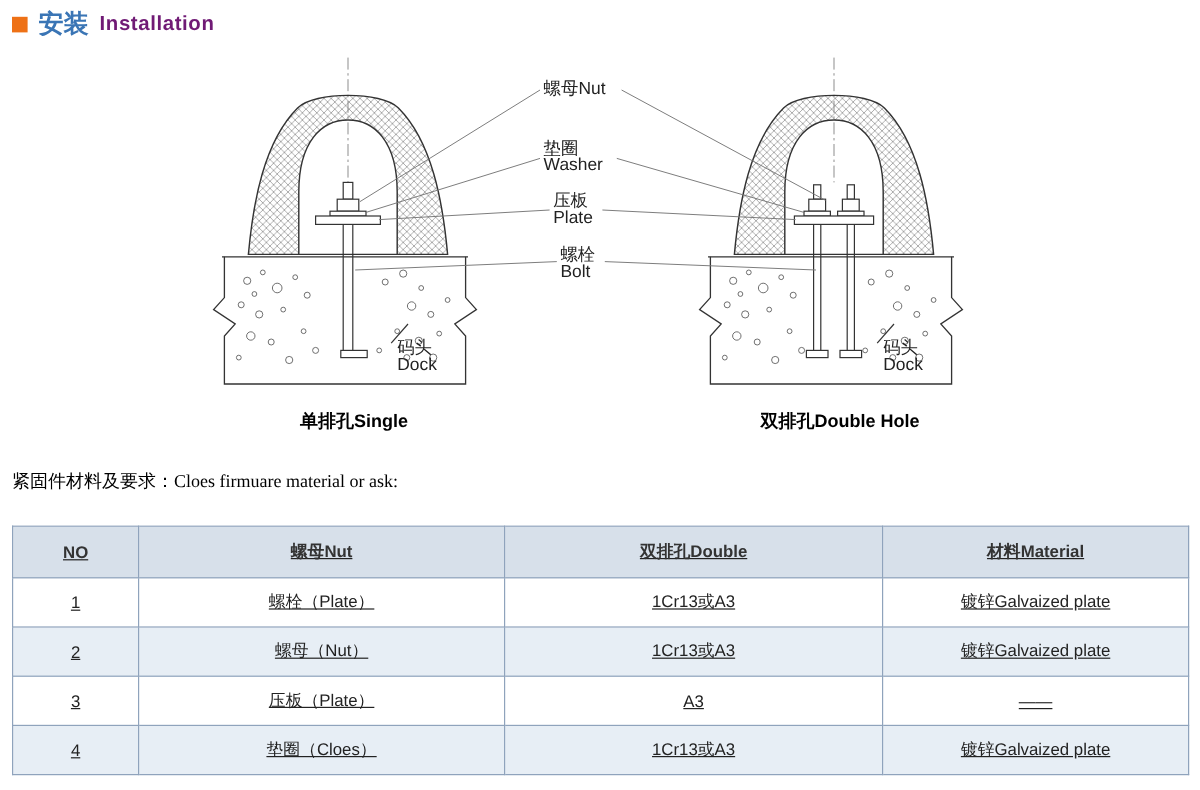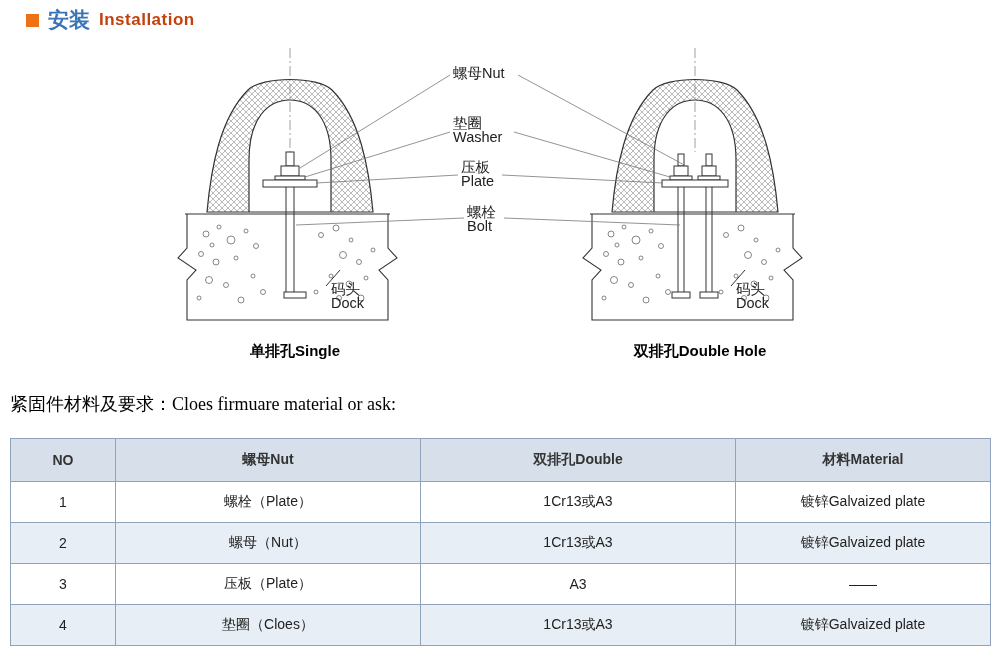--- a/index.html
+++ b/index.html
@@ -2,44 +2,44 @@
 <html><head>
 <meta charset="utf-8">
 <style>
   html,body{margin:0;padding:0;}
   body{
     width:1000px;height:658px;position:relative;background:#ffffff;
     font-family:"Liberation Sans","DejaVu Sans",sans-serif;color:#222;
     overflow:hidden;
   }
   
-  .page-header{position:absolute;left:26px;top:6px;display:flex;align-items:center;}
+  .page-header{position:absolute;left:10px;top:6px;display:flex;align-items:center;}
   .accent-square{width:13px;height:13px;background:#ee7116;}
   .title-zh{margin-left:9px;font-size:21px;font-weight:bold;color:#3a75b5;}
-  .title-en{margin-left:9px;font-size:17px;font-weight:bold;color:#c2410c;letter-spacing:.5px;}
+  .title-en{margin-left:9px;font-size:17px;font-weight:bold;color:#701a75;letter-spacing:.5px;}
   
   .diagram-svg{position:absolute;left:0;top:40px;}
   .part{fill:#fff;stroke:#333;stroke-width:1;}
   .ln{stroke:#333;stroke-width:1;fill:none;}
   .cl{stroke:#888;stroke-width:.8;stroke-dasharray:10 3 2 3;}
   .agg{fill:none;stroke:#555;stroke-width:.7;}
   .leader{stroke:#777;stroke-width:.8;}
   .shell{fill:url(#xh);fill-rule:evenodd;stroke:#333;stroke-width:1.2;}
   .dock{fill:none;stroke:#333;stroke-width:1.1;}
   .dlabel{font:14.5px "Liberation Sans","DejaVu Sans",sans-serif;fill:#222;}
   .dcap{font:bold 15px "Liberation Sans","DejaVu Sans",sans-serif;fill:#000;}
   
   .section-heading{
     position:absolute;left:10px;top:392px;font-family:"Liberation Serif","DejaVu Serif",serif;
-    font-size:18px;color:#000;
+    font-size:15px;color:#000;
   }
   
   .fastener-table{
     position:absolute;left:10px;top:438px;width:980px;
-    border-collapse:collapse;table-layout:fixed;font-size:14px;color:#222;
+    border-collapse:collapse;table-layout:fixed;font-size:14px;color:#222;text-decoration:underline;
   }
   .fastener-table th,.fastener-table td{
     border:1px solid #8fa3bc;text-align:center;vertical-align:middle;padding:0;
   }
   .fastener-table th{height:42px;background:#d7e0ea;font-weight:600;color:#333;}
   .fastener-table td{height:40px;background:#ffffff;}
   .fastener-table tbody tr:nth-child(even) td{background:#e7eef5;}
 </style>
 </head>
 <body>

